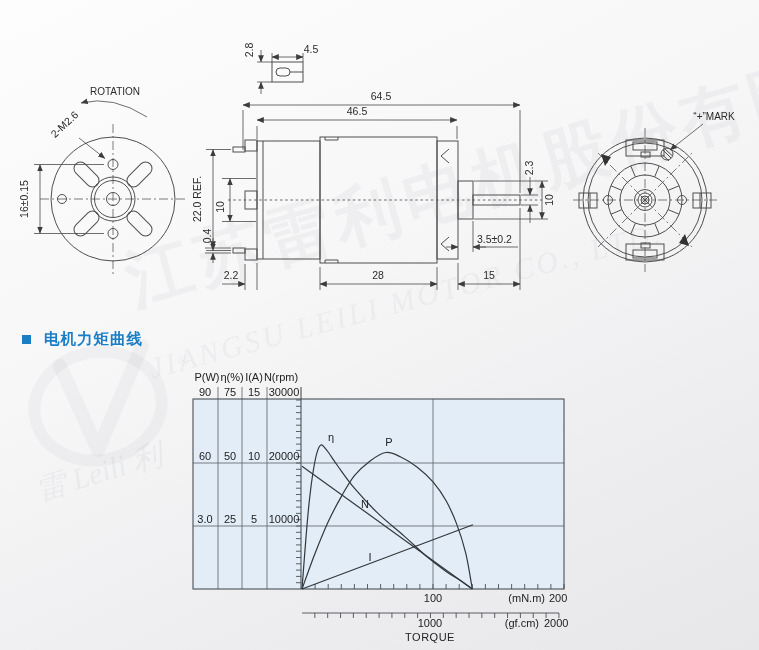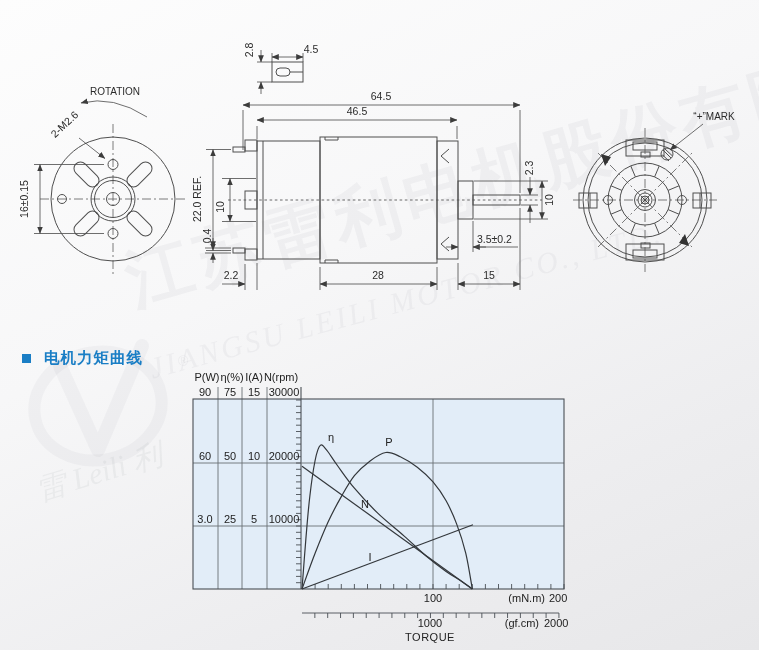--- a/index.html
+++ b/index.html
@@ -177,21 +177,21 @@
         <circle class="ln" cx="667" cy="154" r="6"></circle>
         <path class="ln" d="M663,150 L671,158 M662.5,155 L669,161 M665,149 L672,155.5"></path>
       </g>
       <path d="M601,154 l10,3 -6,9 z" fill="#333"></path>
       <path d="M689,246 l-10,-3 6,-9 z" fill="#333"></path>
       <path class="dim" d="M703,124 L670,150" marker-end="url(#ar)"></path>
       <text class="dtx2" x="714" y="120" text-anchor="middle">“+”MARK</text>
     </g>
   </svg>
 
-  <div class="hdr" style="top:348px">
+  <div class="hdr" style="top:329px">
     <span class="sq" style="background: rgb(26, 126, 197);"></span>
     <span class="zh" style="color: rgb(26, 126, 197);">电机力矩曲线</span>
   </div>
 
   <svg id="chart-svg" style="top:320px" width="759" height="330" viewBox="0 320 759 330">
     <rect x="193" y="399" width="371" height="190" fill="#e2edf8"></rect>
     <g id="chart-grid">
         <line x1="218" y1="387" x2="218" y2="589" class="cln"></line>
         <line x1="242" y1="387" x2="242" y2="589" class="cln"></line>
         <line x1="267" y1="387" x2="267" y2="589" class="cln"></line>

